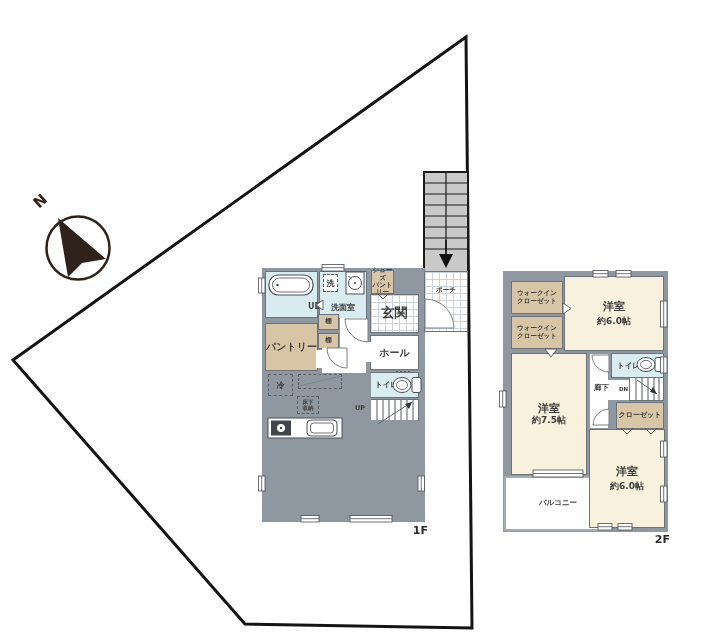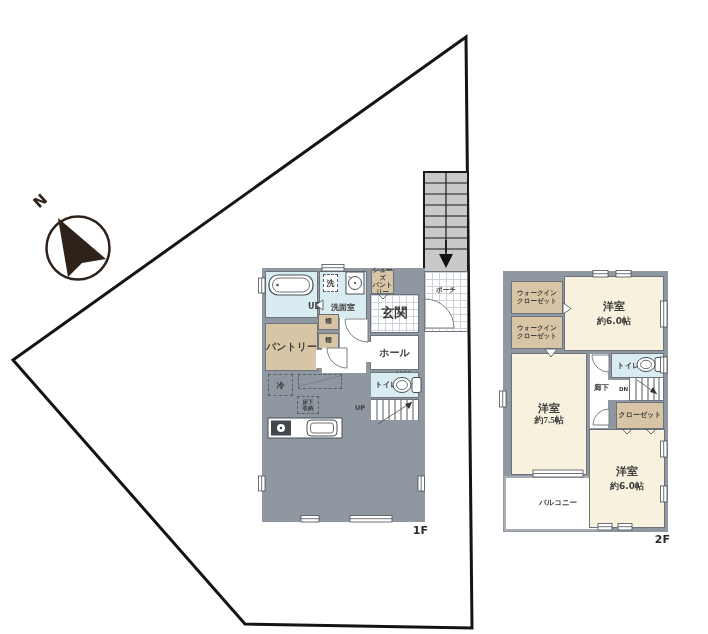--- a/index.html
+++ b/index.html
@@ -151,21 +151,21 @@
   <span class="lbl abs" style="left:619px;top:386px;font-size:5.5px;">DN</span>
 
   <div class="room white" style="left:630px;top:378px;width:33px;height:22px;"></div>
 
   <div class="room tan" style="left:617px;top:403px;width:46px;height:25px;">
     <span class="lbl" style="font-size:7px;">クローゼット</span>
   </div>
 
   <div class="room cream two" style="left:512px;top:354px;width:74px;height:120px;">
     <span class="lbl" style="font-size:11px;">洋室</span>
-    <span class="lbl" style="font-size:9px;margin-top:0;font-family:Liberation Serif, serif;">約7.5帖</span>
+    <span class="lbl" style="font-size:9px;margin-top:0;">約7.5帖</span>
   </div>
 
   <div class="room white" style="left:506px;top:478px;width:104px;height:51px;outline:2px solid #a8adb3;justify-content:center;">
     <span class="lbl" style="font-size:7.5px;">バルコニー</span>
   </div>
 
   <div class="room cream two" style="left:590px;top:430px;width:74px;height:97px;">
     <span class="lbl" style="font-size:11px;">洋室</span>
     <span class="lbl" style="font-size:9px;margin-top:3px;">約6.0帖</span>
   </div>

